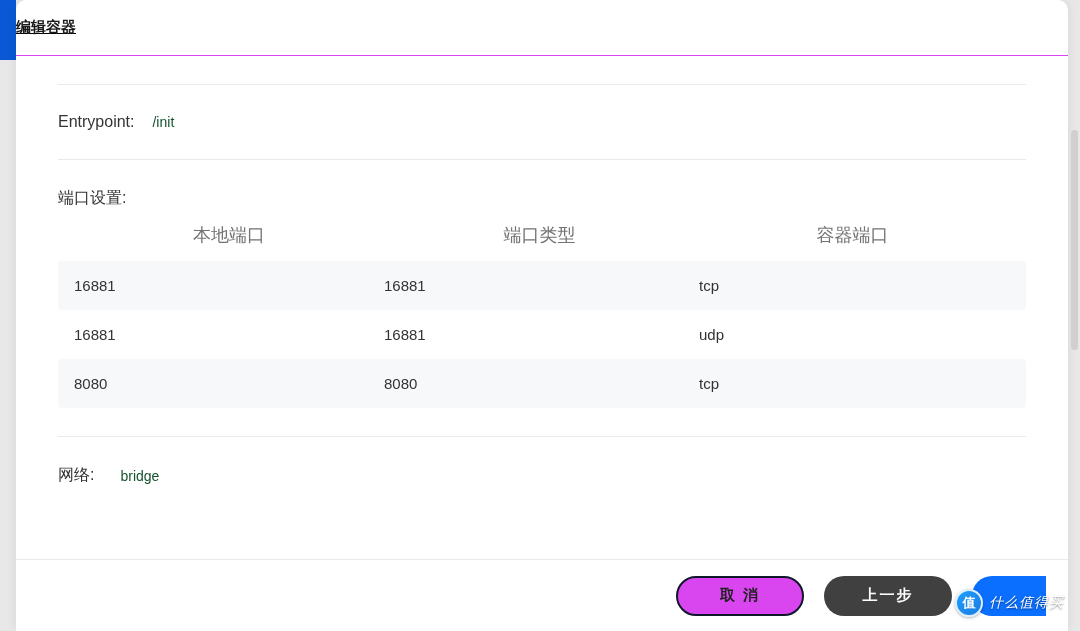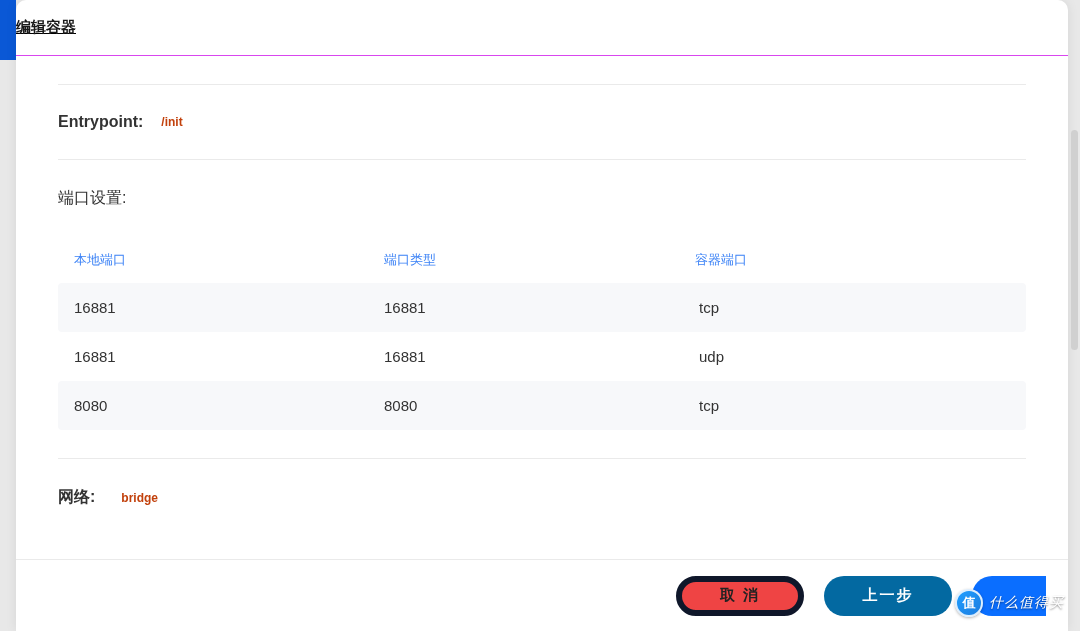--- a/index.html
+++ b/index.html
@@ -51,47 +51,48 @@
     }
     .entry-row {
       display: flex;
       align-items: center;
       padding-top: 28px;
       padding-bottom: 28px;
     }
     .label {
       font-size: 16px;
       color: #333;
-      font-weight: 700;
+      font-weight: 400;
     }
     .value-bold {
-      font-size: 12px;
-      font-weight: 700;
-      color: #c2410c;
+      font-size: 14px;
+      font-weight: 400;
+      color: #14532d;
       margin-left: 18px;
     }
     .divider {
       border-top: 1px solid #eaeaea;
     }
     .section-title {
       font-size: 16px;
       color: #333;
       margin-top: 28px;
-      margin-bottom: 28px;
+      margin-bottom: 0;
     }
     .table {
       width: 100%;
     }
     .thead {
       display: flex;
       padding: 14px 16px;
     }
     .th {
-      font-size: 13px;
-      color: #3b82f6;
+      font-size: 18px;
+      color: #737373;
+      text-align: center;
     }
     .tr {
       display: flex;
       padding: 16px 16px;
       align-items: flex-start;
     }
     .tr.striped {
       background: #f7f8fa;
       border-radius: 4px;
     }
@@ -128,26 +129,26 @@
       border: none;
       font-size: 15px;
       font-weight: 600;
       cursor: pointer;
       display: inline-flex;
       align-items: center;
       justify-content: center;
       letter-spacing: 2px;
     }
     .btn-cancel {
-      background: #ef4444;
+      background: #d946ef;
       color: #222;
-      border: 6px solid #0f172a;
+      border: 2px solid #0f172a;
     }
     .btn-primary {
-      background: #0369a1;
+      background: #404040;
       color: #fff;
     }
     .btn-primary-partial {
       background: #0a6eff;
       color: #fff;
       width: 74px;
       min-width: 0;
       border-radius: 999px 0 0 999px;
       position: relative;
       overflow: hidden;

